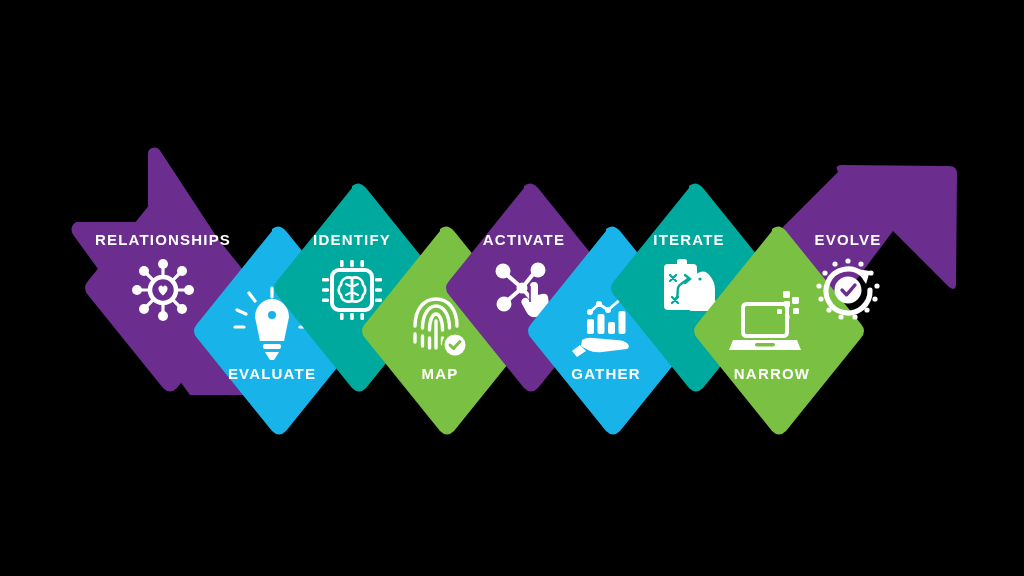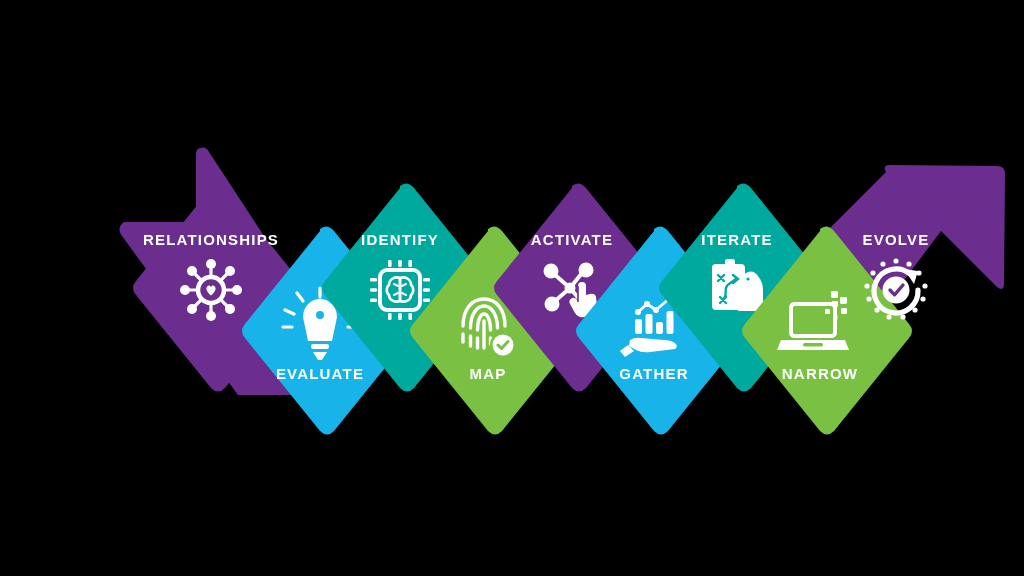--- a/index.html
+++ b/index.html
@@ -12,21 +12,20 @@
     width: 1024px;
     height: 576px;
     overflow: hidden;
     font-family: "Liberation Sans", sans-serif;
   }
   #stage {
     position: relative;
     width: 877px;
     height: 576px;
     background: #f97316;
-    margin-left: 48px;
   }
   #flow-svg {
     position: absolute;
     top: 0;
     left: 0;
     width: 1024px;
     height: 576px;
     display: block;
   }
   .step-label {

